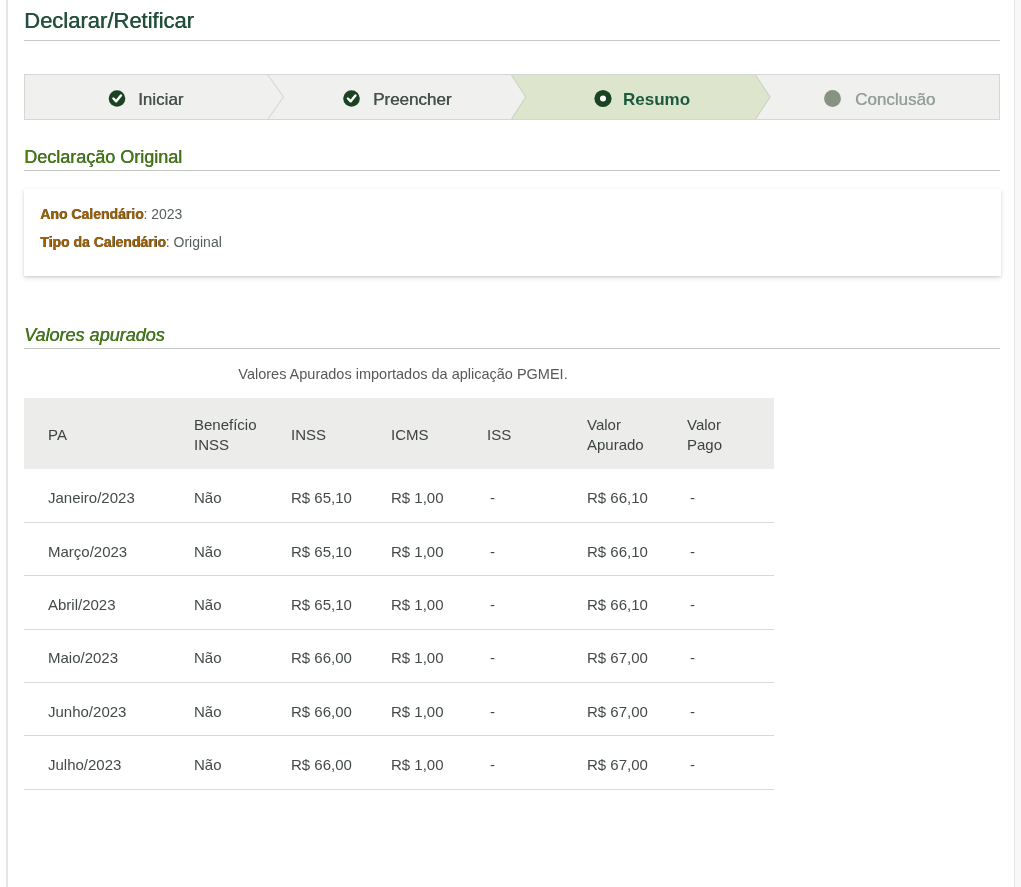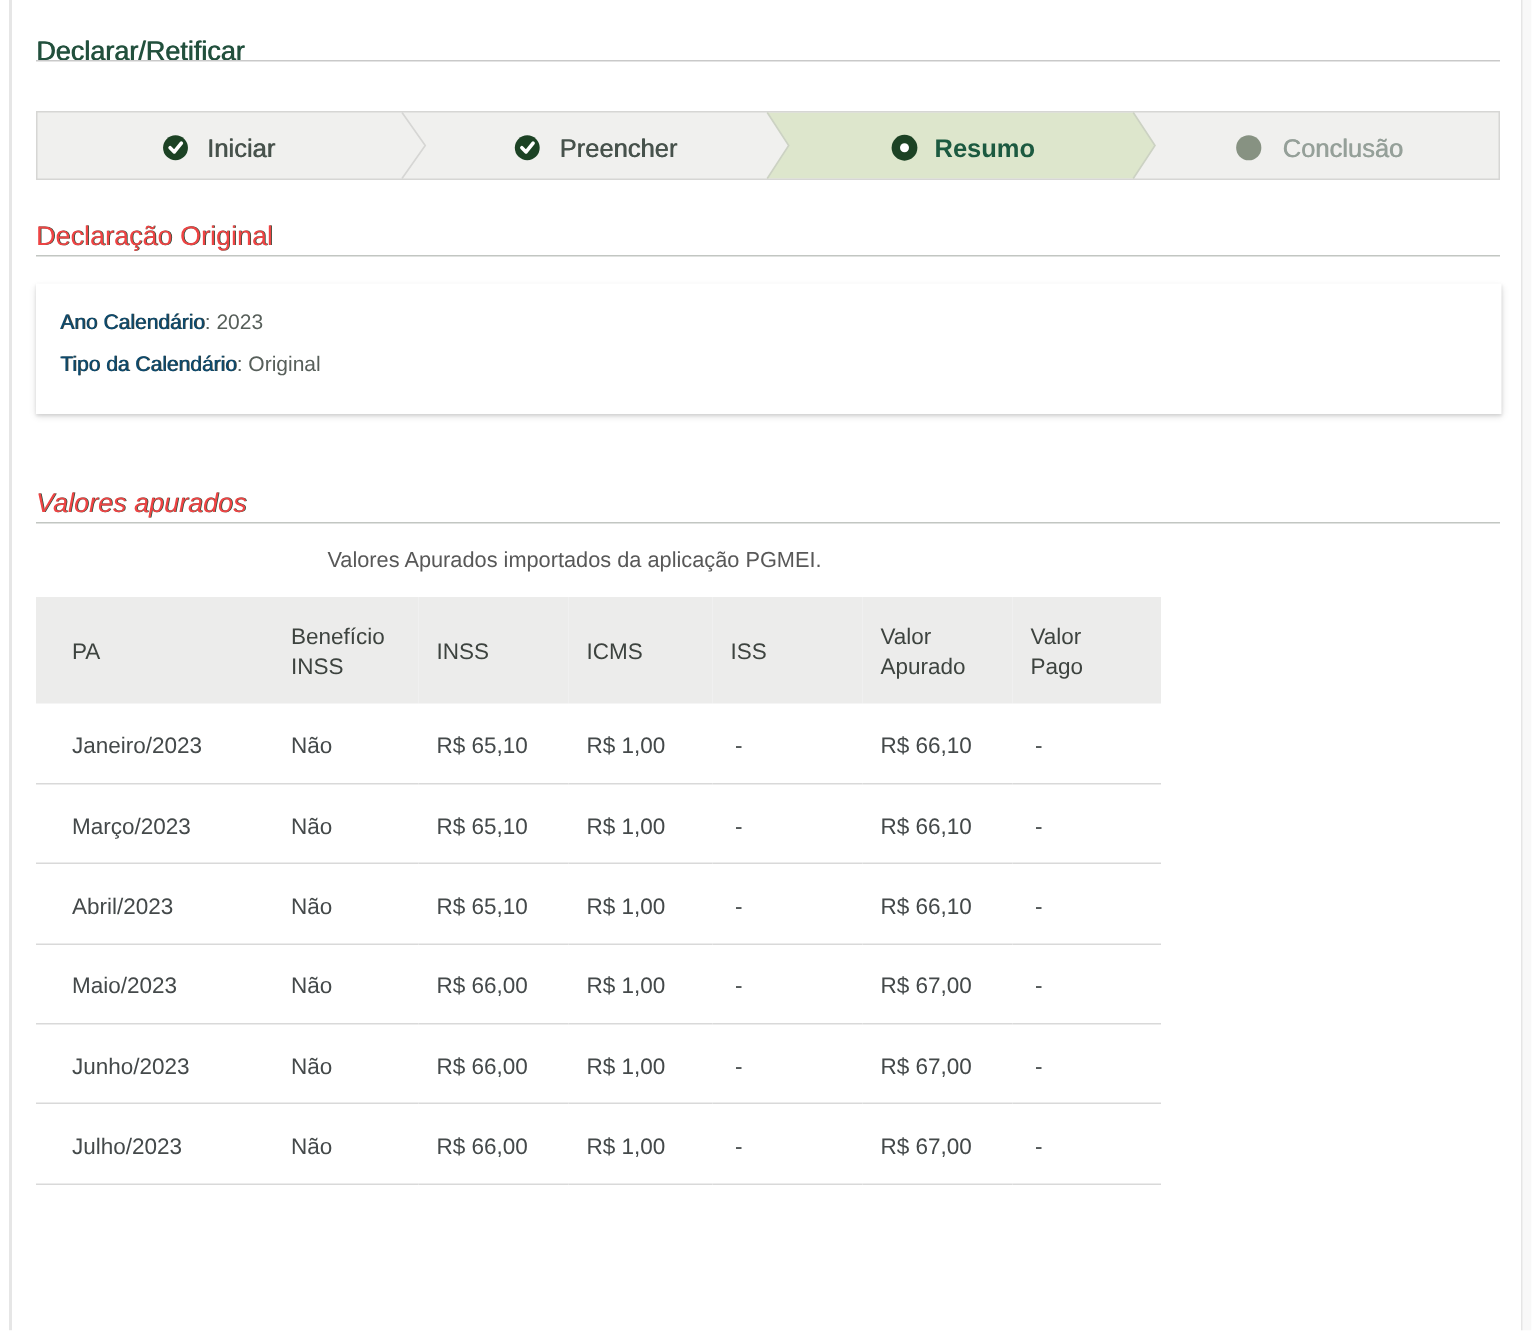--- a/index.html
+++ b/index.html
@@ -2,35 +2,35 @@
 <html lang="pt-br"><head>
 <meta charset="utf-8">
 <title>Declarar/Retificar</title>
 <style>
   * { margin:0; padding:0; box-sizing:border-box; }
   html,body { width:1021px; height:887px; background:#fff; overflow:hidden;
     font-family:"Liberation Sans", sans-serif; position:relative; }
   .abs { position:absolute; }
   #leftline { left:6px; top:0; width:2px; height:887px; background:#e6e6e6; }
   #rightstrip { right:0; top:0; width:7px; height:887px; background:#f8f8f8; border-left:1px solid #e5e5e5; }
-  h1 { left:24px; top:24px; font-size:18px; font-weight:400; color:#22503d; text-shadow:0.5px 0.3px 0 #22503d; }
+  h1 { left:24px; top:8px; font-size:22px; font-weight:400; color:#22503d; text-shadow:0.5px 0.3px 0 #22503d; }
   #tline { left:24px; top:40px; width:976px; height:1px; background:#c9c9c9; }
-  h2 { font-size:18px; font-weight:400; color:#ef4444; left:24px; text-shadow:0.5px 0.3px 0 #22503d; }
+  h2 { font-size:18px; font-weight:400; color:#4d7c0f; left:24px; text-shadow:0.5px 0.3px 0 #22503d; }
   .hline { left:24px; width:976px; height:1px; background:#c2c6c2; }
   #h2a { top:147px; }
   #h2a-line { top:169.6px; }
   #card { left:24px; top:189px; width:977px; height:87px; background:#fff;
     box-shadow:0 1px 2px rgba(0,0,0,.10), 0 2px 5px rgba(0,0,0,.12); }
   .cardp { left:40px; font-size:14px; color:#575f5a; }
-  .cardp b { color:#0c4a6e; font-weight:400; text-shadow:0.6px 0.35px 0 #3c443f; }
+  .cardp b { color:#a16207; font-weight:700; text-shadow:0.6px 0.35px 0 #3c443f; }
   #cp1 { top:206px; }
   #cp2 { top:234px; }
   #h2b { top:325px;font-style:italic; }
   #h2b-line { top:347.9px; }
-  #caption { left:8px; top:366px; width:750px; text-align:center; font-size:14.5px; color:#585858; }
+  #caption { left:28px; top:366px; width:750px; text-align:center; font-size:14.5px; color:#585858; }
   #tbl { left:24px; top:398px; width:750px; border-collapse:collapse; table-layout:fixed; font-size:15px; }
   #tbl th { background:#ececeb; text-align:left; font-weight:400; color:#3d433f;
     padding:16px 6px 14px 12px; line-height:20px; vertical-align:middle; height:71px; }
   #tbl td { color:#44494a; padding:4px 6px 0 12px; line-height:21px; height:53.4px;
     border-bottom:1px solid #d9d9d9; vertical-align:middle; }
   #tbl .c1 { padding-left:24px; }
   #tbl td.d { padding-left:15px; }
 </style>
 </head>
 <body>

